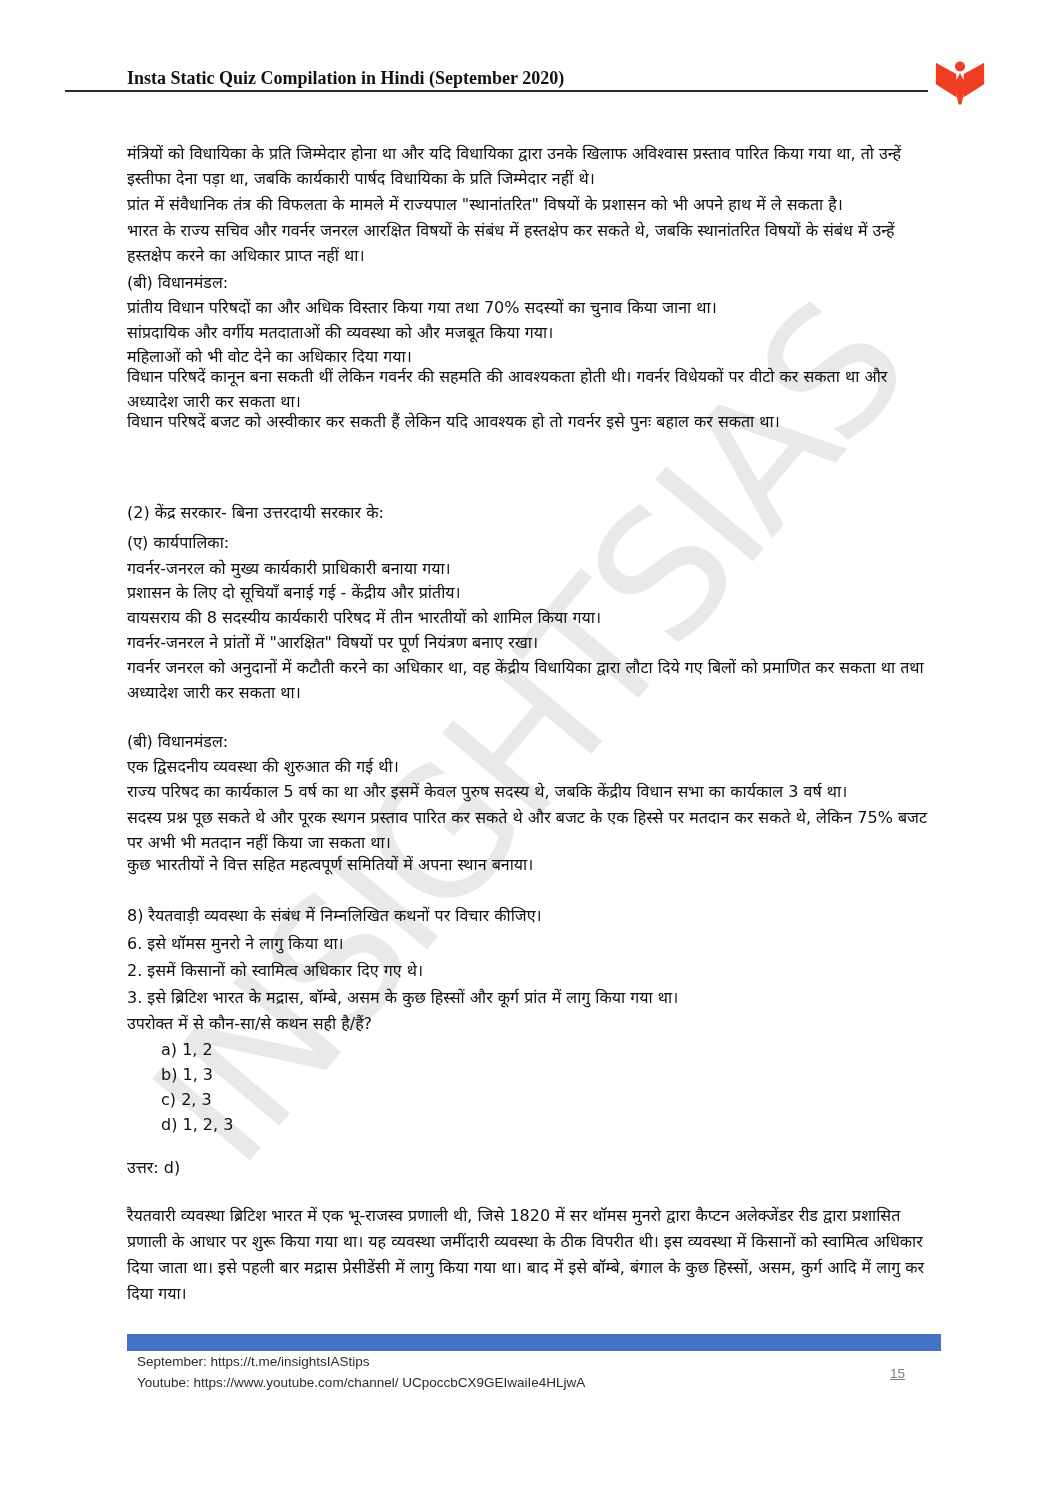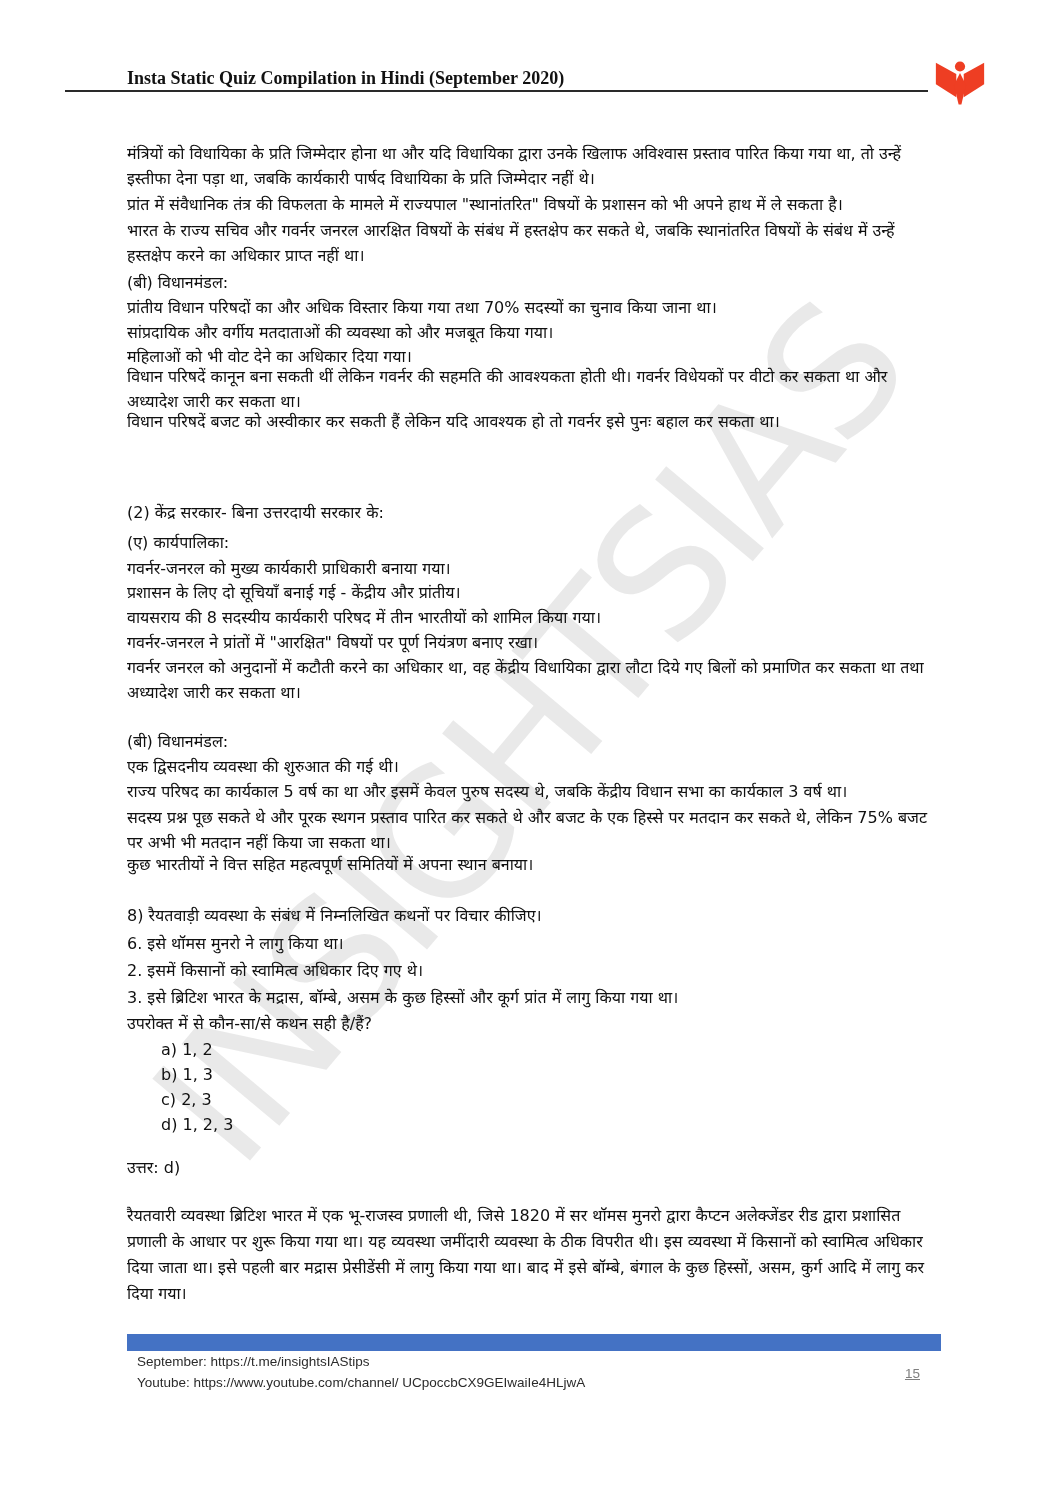--- a/index.html
+++ b/index.html
@@ -13,21 +13,21 @@
   .hdr-rule{position:absolute;left:65px;top:90px;width:863px;height:2px;background:#2a2a2a;z-index:2;}
   .logo{position:absolute;left:931px;top:60px;width:58px;height:52px;z-index:2;}
   .para{position:absolute;left:127px;width:816px;font-size:16px;line-height:25px;
         color:#101010;z-index:1;}
   .b{font-weight:400;}
   .expl{line-height:26px;}
   .opt{width:300px;margin-left:34px;}
   .blue-bar{position:absolute;left:127px;top:1334px;width:814px;height:17px;z-index:1;}
   .ft{position:absolute;left:137px;z-index:1;font-family:"Liberation Sans",sans-serif;
         font-size:13.5px;color:#2b2b2b;}
-  .pagenum{position:absolute;left:875px;top:1366px;width:45px;text-align:right;z-index:1;
+  .pagenum{position:absolute;left:875px;top:1366px;width:45px;text-align:center;z-index:1;
         font-family:"Liberation Sans",sans-serif;font-size:13.5px;color:#7f7f7f;text-decoration:underline;}
 </style>
 </head>
 <body>
 
 <div class="page">
 
   <div class="watermark">INSIGHTSIAS</div>
 
   <div class="hdr-title">Insta Static Quiz Compilation in Hindi (September 2020)</div>

